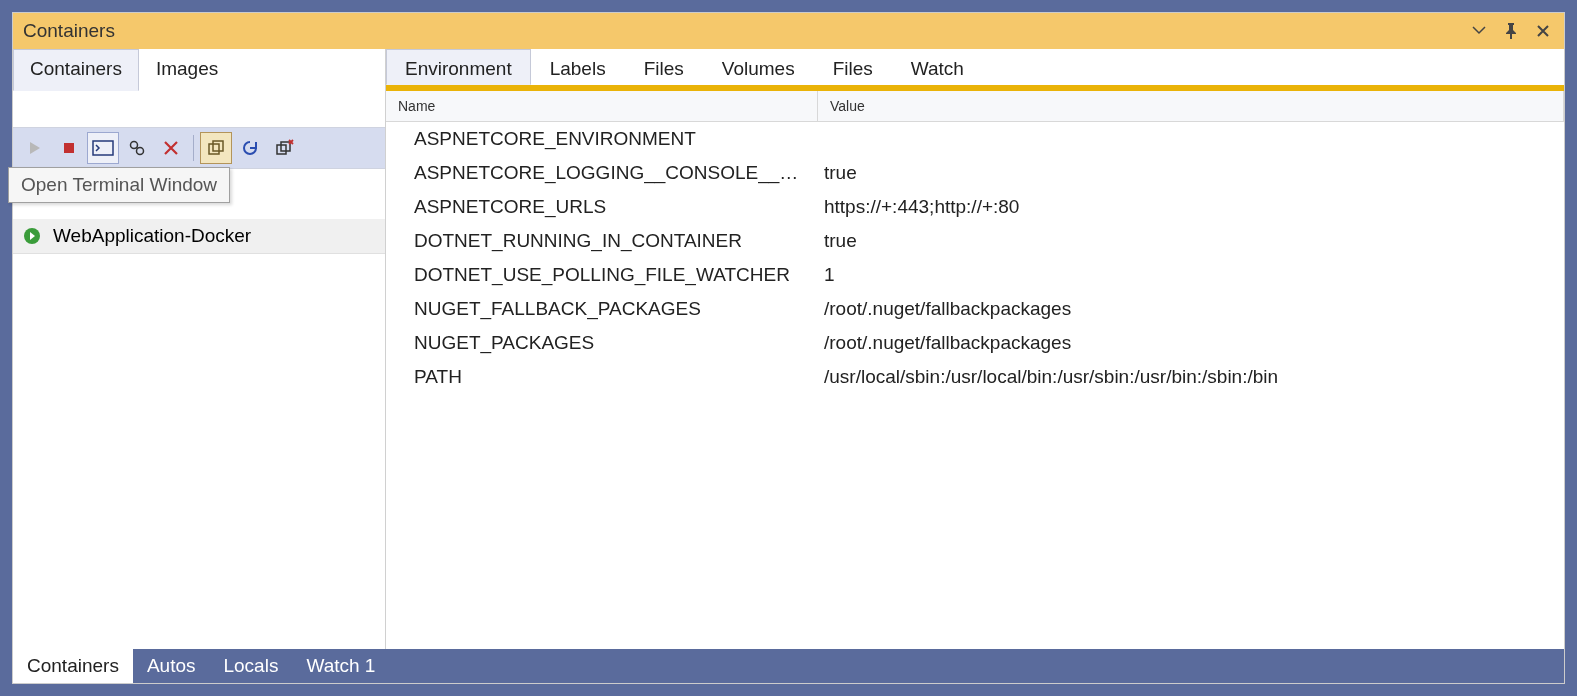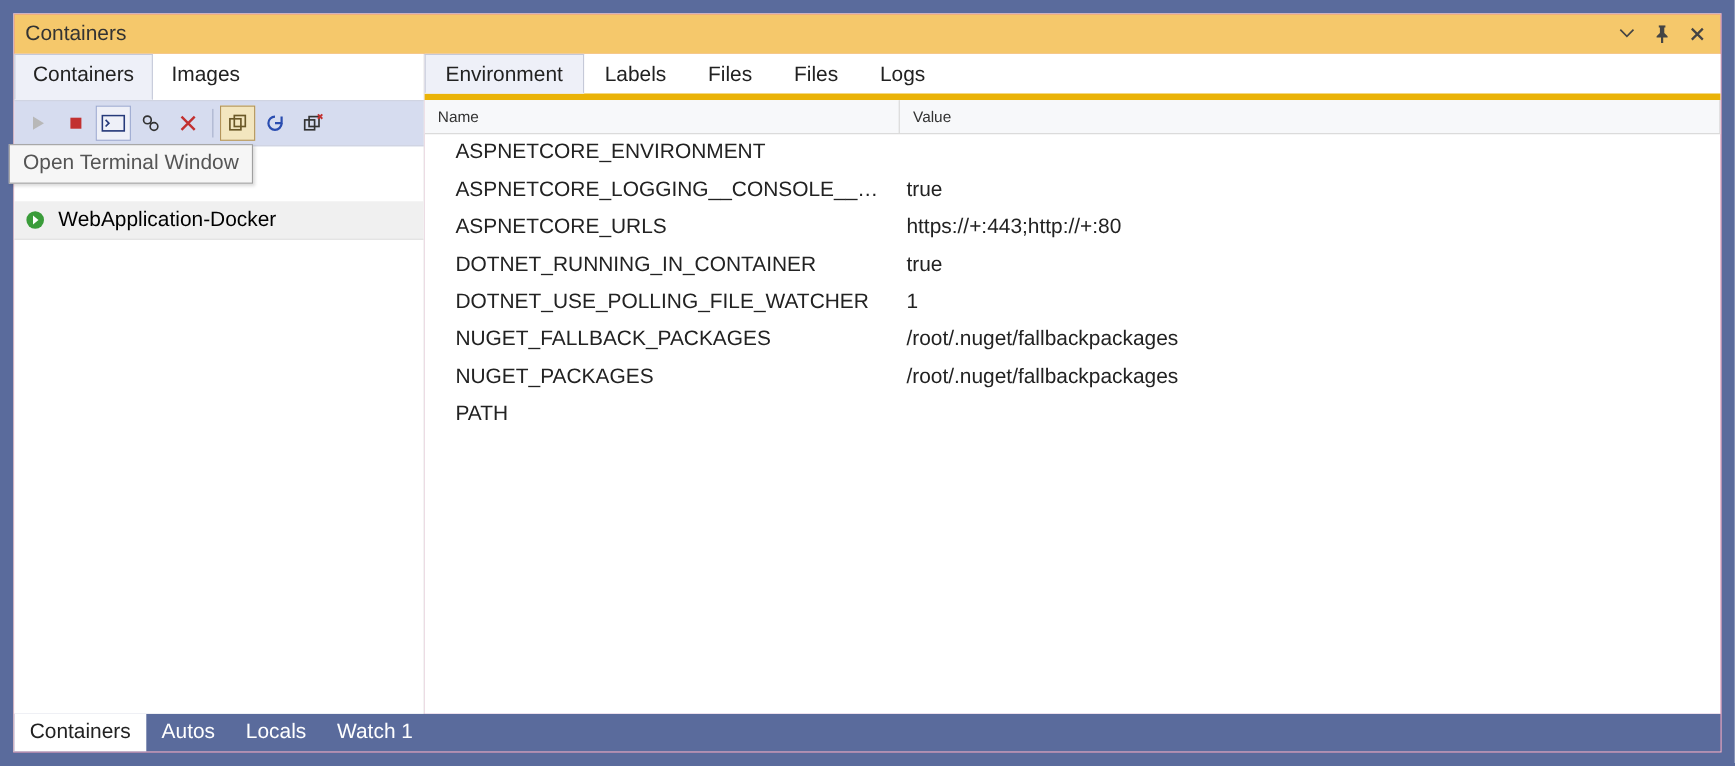--- a/index.html
+++ b/index.html
@@ -59,21 +59,21 @@
     color: #222;
     cursor: pointer;
     border: 1px solid transparent;
     border-bottom: none;
   }
   .top-tab.active {
     background: #eef0f8;
     border: 1px solid #c5c9d8;
     border-bottom: 1px solid #eef0f8;
   }
-  .toolbar-area { position: relative; }
+  .toolbar-area { position: relative; margin-top: 36px; }
   .toolbar {
     display: flex;
     align-items: center;
     background: #d6dcef;
     height: 42px;
     padding: 0 6px;
     gap: 2px;
     border-top: 1px solid #cfd3e0;
     border-bottom: 1px solid #cfd3e0;
   }
@@ -305,22 +305,23 @@
           <span>WebApplication-Docker</span>
         </div>
       </div>
     </div>
 
     <div class="right-pane">
       <div class="detail-tabs">
         <div class="detail-tab active">Environment</div>
         <div class="detail-tab">Labels</div>
         <div class="detail-tab">Files</div>
+        <div class="detail-tab">Volumes</div>
         <div class="detail-tab">Files</div>
-        <div class="detail-tab">Logs</div>
+        <div class="detail-tab">Watch</div>
       </div>
       <div class="grid">
         <div class="grid-header">
           <div class="col col-name">Name</div>
           <div class="col col-value">Value</div>
         </div>
         <div class="grid-body" id="grid-body">
             <div class="grid-row">
               <div class="cell-name">ASPNETCORE_ENVIRONMENT</div>
             </div>
@@ -343,20 +344,21 @@
             <div class="grid-row">
               <div class="cell-name">NUGET_FALLBACK_PACKAGES</div>
               <div class="cell-value">/root/.nuget/fallbackpackages</div>
             </div>
             <div class="grid-row">
               <div class="cell-name">NUGET_PACKAGES</div>
               <div class="cell-value">/root/.nuget/fallbackpackages</div>
             </div>
             <div class="grid-row">
               <div class="cell-name">PATH</div>
+              <div class="cell-value">/usr/local/sbin:/usr/local/bin:/usr/sbin:/usr/bin:/sbin:/bin</div>
             </div>
           </div>
       </div>
     </div>
   </div>
 
   <div class="bottom-tabs">
     <div class="bottom-tab active">Containers</div>
     <div class="bottom-tab">Autos</div>
     <div class="bottom-tab">Locals</div>

